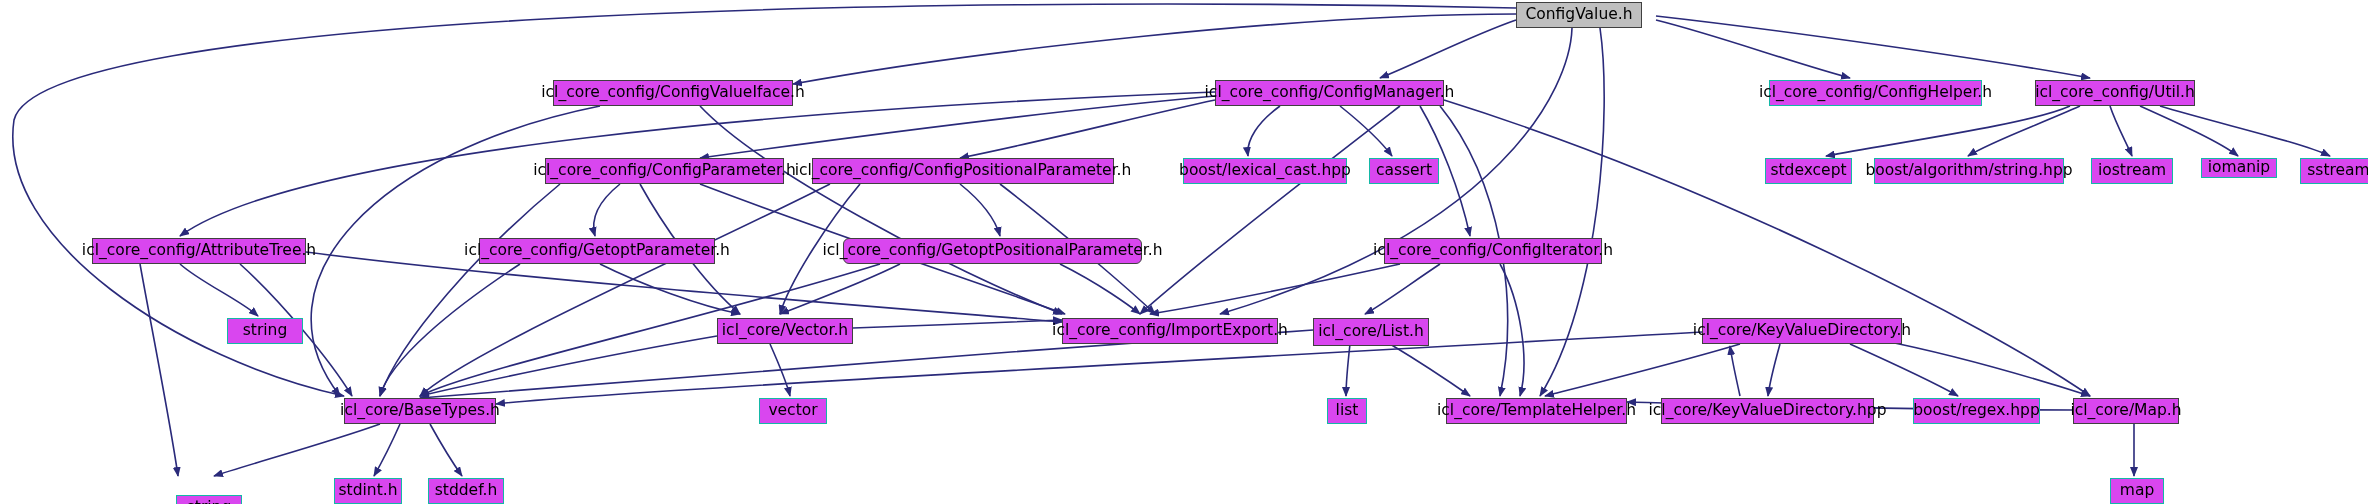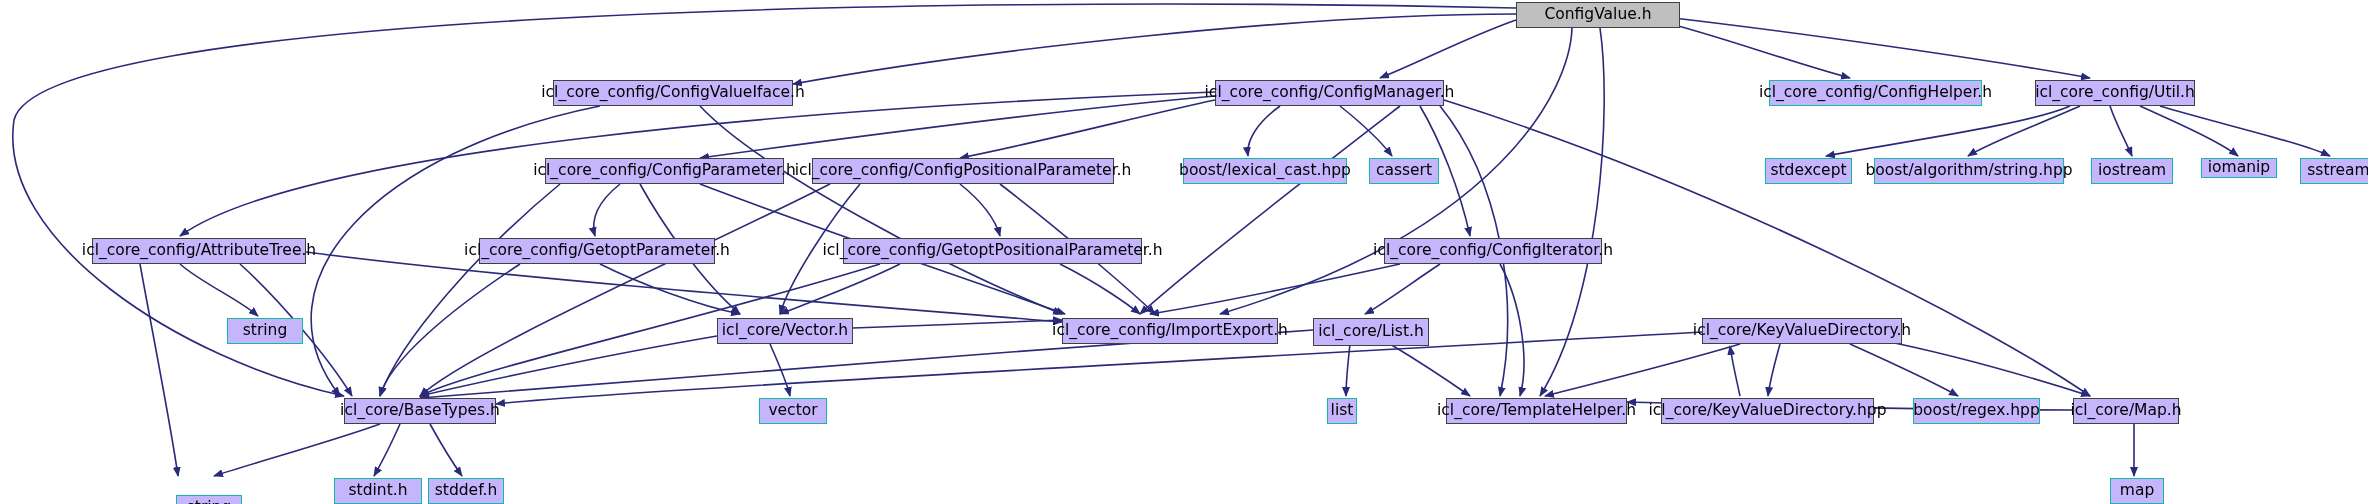--- a/index.html
+++ b/index.html
@@ -1,20 +1,20 @@
 <!DOCTYPE html>
 <html><head>
 <meta charset="utf-8">
 <style>
   html,body{margin:0;padding:0;background:#ffffff;}
   #canvas{position:relative;width:2368px;height:504px;background:#ffffff;
           font-family:"DejaVu Sans","Liberation Sans",sans-serif;overflow:hidden;}
   #edges{position:absolute;left:0;top:0;width:2368px;height:504px;}
   .node{position:absolute;box-sizing:border-box;display:flex;align-items:center;
-        justify-content:center;white-space:nowrap;background:#c4b5fd;
+        justify-content:center;white-space:nowrap;background:#d946ef;
         font-size:15.5px;color:#000000;letter-spacing:0px;line-height:1;}
   .node.root{background:#bfbfbf;border:1px solid #404040;}
   .node.strong{border:1px solid #404040;}
   .node.weak{border:1px solid #14b8a6;}
   .node span{pointer-events:none;}
 </style>
 </head>
 <body>
 
 <div id="canvas">
@@ -81,21 +81,21 @@
         <path d="M1702,332 C1200,360 600,392 496,404" marker-end="url(#ah)"></path>
         <path d="M1740,396 C1736,378 1732,360 1730,346" marker-end="url(#ah)"></path>
         <path d="M2134,424 C2134,442 2134,462 2134,476" marker-end="url(#ah)"></path>
         <path d="M2073,410 C1900,410 1700,404 1627,402" marker-end="url(#ah)"></path>
         <path d="M380,424 C330,442 250,464 214,476" marker-end="url(#ah)"></path>
         <path d="M400,424 C392,442 382,462 374,476" marker-end="url(#ah)"></path>
         <path d="M430,424 C440,442 452,462 462,476" marker-end="url(#ah)"></path>
       </g>
   </svg>
   <div id="node-layer">
-      <div class="node root" style="left: 1516px; top: 2px; width: 164px; height: 26px;">
+      <div class="node root" style="left: 1516px; top: 2px; width: 126px; height: 26px;">
         <span>ConfigValue.h</span>
       </div>
       <div class="node strong" style="left: 553px; top: 80px; width: 240px; height: 26px;">
         <span>icl_core_config/ConfigValueIface.h</span>
       </div>
       <div class="node strong" style="left: 1215px; top: 80px; width: 229px; height: 26px;">
         <span>icl_core_config/ConfigManager.h</span>
       </div>
       <div class="node weak" style="left: 1769px; top: 80px; width: 213px; height: 26px;">
         <span>icl_core_config/ConfigHelper.h</span>
@@ -129,21 +129,21 @@
       </div>
       <div class="node weak" style="left: 2300px; top: 158px; width: 77px; height: 26px;">
         <span>sstream</span>
       </div>
       <div class="node strong" style="left: 92px; top: 238px; width: 214px; height: 26px;">
         <span>icl_core_config/AttributeTree.h</span>
       </div>
       <div class="node strong" style="left: 479px; top: 238px; width: 236px; height: 26px;">
         <span>icl_core_config/GetoptParameter.h</span>
       </div>
-      <div class="node strong" style="left: 843px; top: 238px; width: 299px; height: 26px;">
+      <div class="node strong" style="left: 843px; top: 238px; width: 299px; height: 26px; border-radius: 6px;">
         <span>icl_core_config/GetoptPositionalParameter.h</span>
       </div>
       <div class="node strong" style="left: 1376px; top: 238px; width: 218px; height: 26px; margin-left: 8px;">
         <span>icl_core_config/ConfigIterator.h</span>
       </div>
       <div class="node weak" style="left: 227px; top: 318px; width: 76px; height: 26px;">
         <span>string</span>
       </div>
       <div class="node strong" style="left: 717px; top: 318px; width: 136px; height: 26px;">
         <span>icl_core/Vector.h</span>
@@ -156,39 +156,39 @@
       </div>
       <div class="node strong" style="left: 1702px; top: 318px; width: 200px; height: 26px;">
         <span>icl_core/KeyValueDirectory.h</span>
       </div>
       <div class="node strong" style="left: 344px; top: 398px; width: 152px; height: 26px;">
         <span>icl_core/BaseTypes.h</span>
       </div>
       <div class="node weak" style="left: 759px; top: 398px; width: 68px; height: 26px;">
         <span>vector</span>
       </div>
-      <div class="node weak" style="left: 1327px; top: 398px; width: 30px; height: 26px;">
+      <div class="node weak" style="left: 1327px; top: 398px; width: 40px; height: 26px;">
         <span>list</span>
       </div>
       <div class="node strong" style="left: 1446px; top: 398px; width: 181px; height: 26px;">
         <span>icl_core/TemplateHelper.h</span>
       </div>
       <div class="node strong" style="left: 1661px; top: 398px; width: 213px; height: 26px;">
         <span>icl_core/KeyValueDirectory.hpp</span>
       </div>
       <div class="node weak" style="left: 1913px; top: 398px; width: 127px; height: 26px;">
         <span>boost/regex.hpp</span>
       </div>
       <div class="node strong" style="left: 2073px; top: 398px; width: 106px; height: 26px;">
         <span>icl_core/Map.h</span>
       </div>
       <div class="node weak" style="left: 176px; top: 478px; width: 66px; height: 26px; margin-top: 17px;">
         <span>string</span>
       </div>
-      <div class="node weak" style="left: 334px; top: 478px; width: 88px; height: 26px; justify-content: center;">
+      <div class="node weak" style="left: 334px; top: 478px; width: 68px; height: 26px; justify-content: center;">
         <span>stdint.h</span>
       </div>
       <div class="node weak" style="left: 428px; top: 478px; width: 76px; height: 26px;">
         <span>stddef.h</span>
       </div>
       <div class="node weak" style="left: 2110px; top: 478px; width: 54px; height: 26px;">
         <span>map</span>
       </div>
     </div>
 </div>

